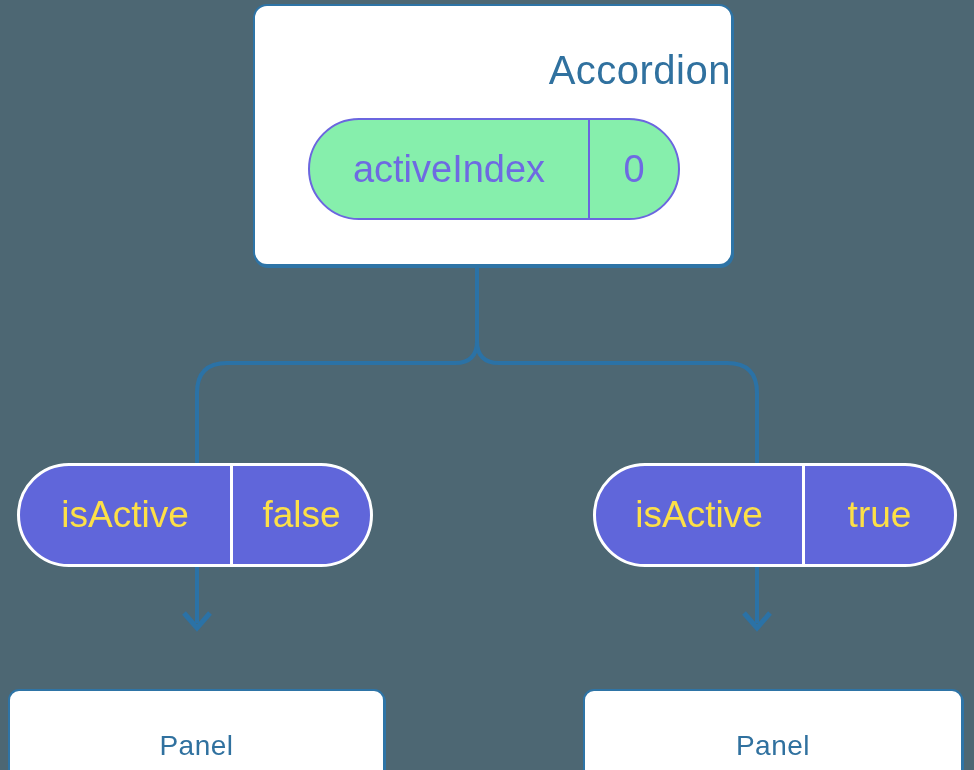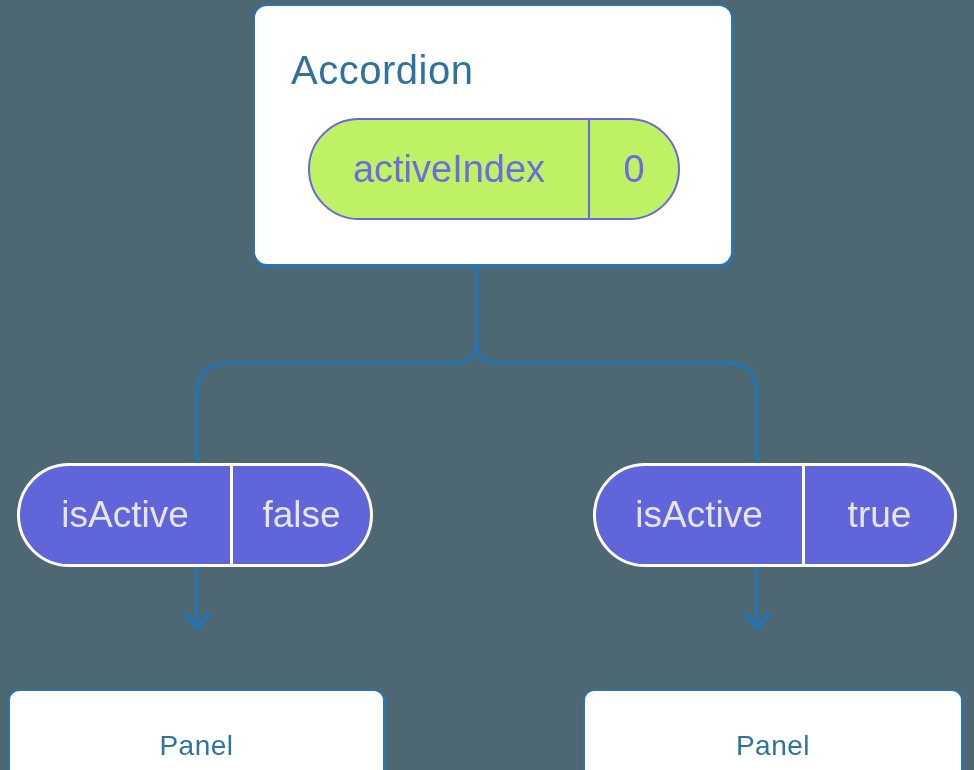--- a/index.html
+++ b/index.html
@@ -22,34 +22,33 @@
     position: absolute; z-index: 2;
     left: 253px; top: 4px; width: 480px; height: 262px;
     background: #FFFFFF;
     border: 2px solid #2E74A6;
     border-radius: 14px;
     box-shadow: 1px 2px 0 #2E74A6;
     box-sizing: border-box;
   }
   .root-title {
     position: absolute; left: 0; top: 42px; width: 100%;
-    text-align: left;
+    text-align: right;
     font-size: 40px; font-weight: 500;
     color: #30719F;
     letter-spacing: 0.5px;
-    padding-left: 36px;
   }
   .state-pill {
     position: absolute; left: 53px; top: 112px;
     width: 372px; height: 102px;
     border: 2px solid #6B66DF;
     border-radius: 53px;
     box-sizing: border-box;
     display: flex;
-    background: #bef264;
+    background: #86efac;
     color: #6E6AE2;
     font-size: 38px;
     overflow: hidden;
   }
   .state-pill .pill-name {
     width: 278px;
     display: flex; align-items: center; justify-content: center;
   }
   .state-pill .pill-value {
     flex: 1;
@@ -58,21 +57,21 @@
   }
   
   .prop-pill {
     position: absolute; z-index: 2;
     height: 104px;
     background: #6066DA;
     border: 3px solid #FFFFFF;
     border-radius: 54px;
     box-sizing: border-box;
     display: flex;
-    color: #e5e5e5;
+    color: #fde047;
     font-size: 37px;
     overflow: hidden;
   }
   .prop-pill .pill-name {
     display: flex; align-items: center; justify-content: center;
   }
   .prop-pill .pill-value {
     flex: 1;
     border-left: 3px solid #FFFFFF;
     display: flex; align-items: center; justify-content: center;

